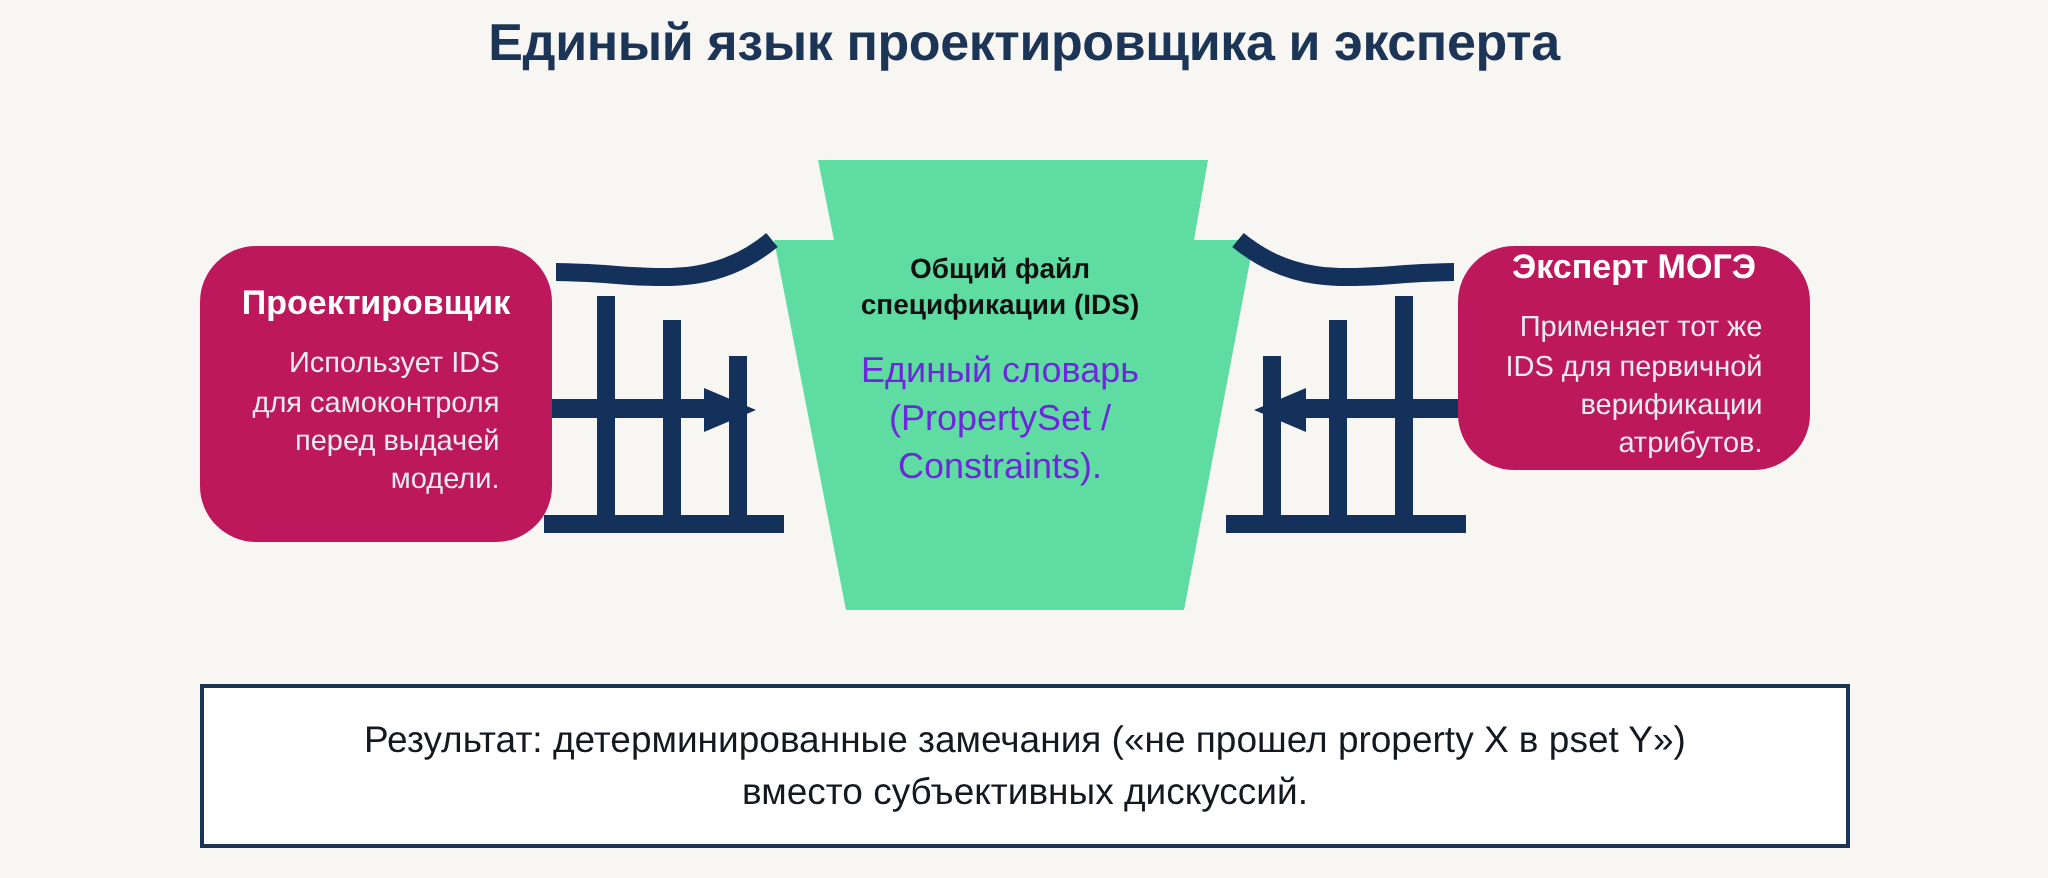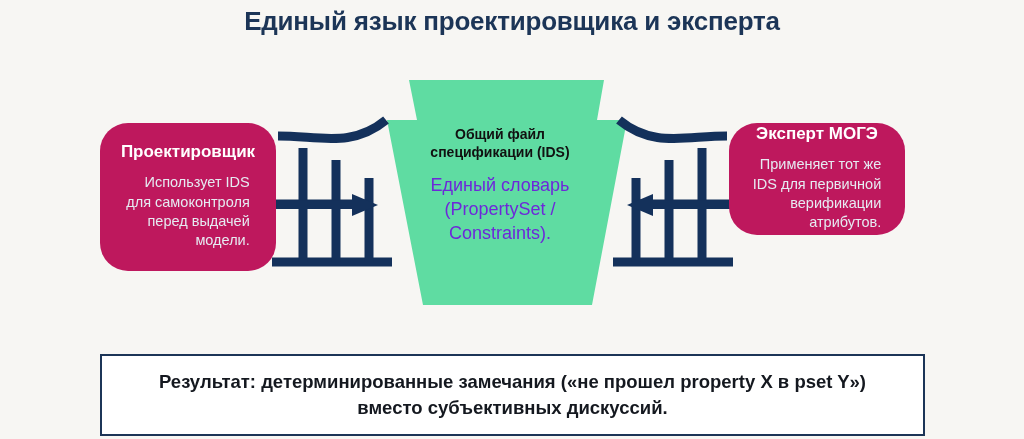--- a/index.html
+++ b/index.html
@@ -109,31 +109,30 @@
     font-size: 18px;
     font-weight: normal;
     line-height: 1.33;
     text-align: center;
   }
 
   
   #result-box {
     position: absolute;
     left: 100px;
-    top: 354px;
+    top: 342px;
     width: 825px;
     height: 82px;
     box-sizing: border-box;
     background: #FFFFFF;
     border: 2px solid #1C3557;
     display: flex;
     align-items: center;
     justify-content: center;
     z-index: 4;
-    font-weight: bold;
   }
   #result-text {
     color: #14181F;
     font-size: 18.5px;
     line-height: 1.38;
     text-align: center;
     padding: 0 14px;
   }
 </style>
 </head>

